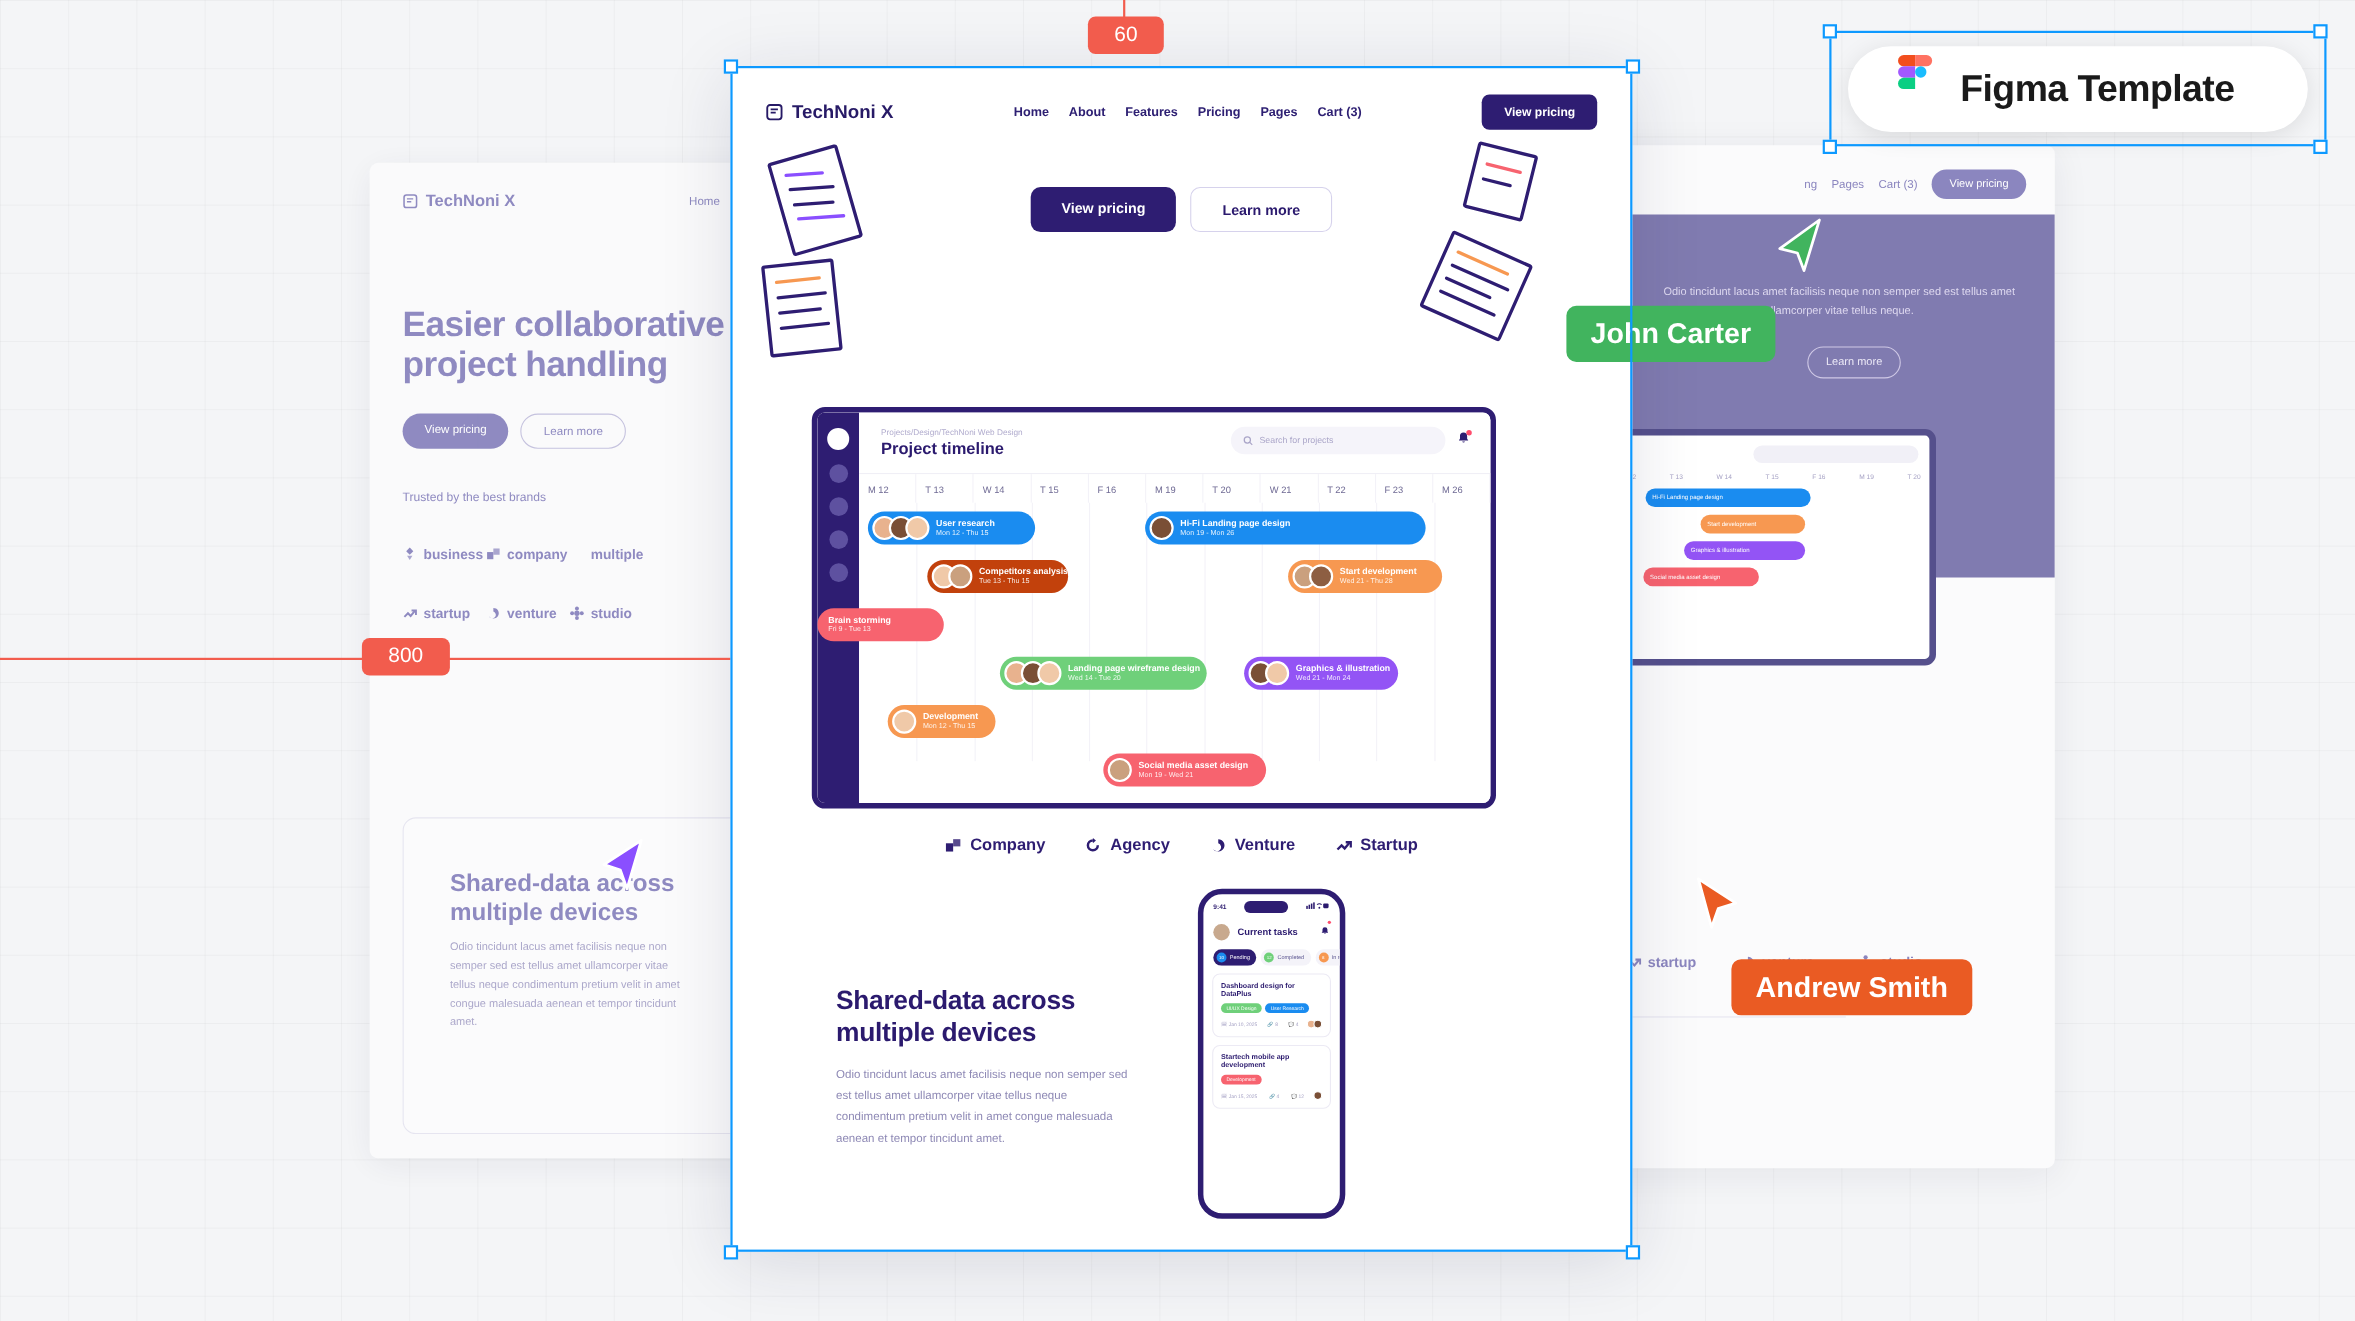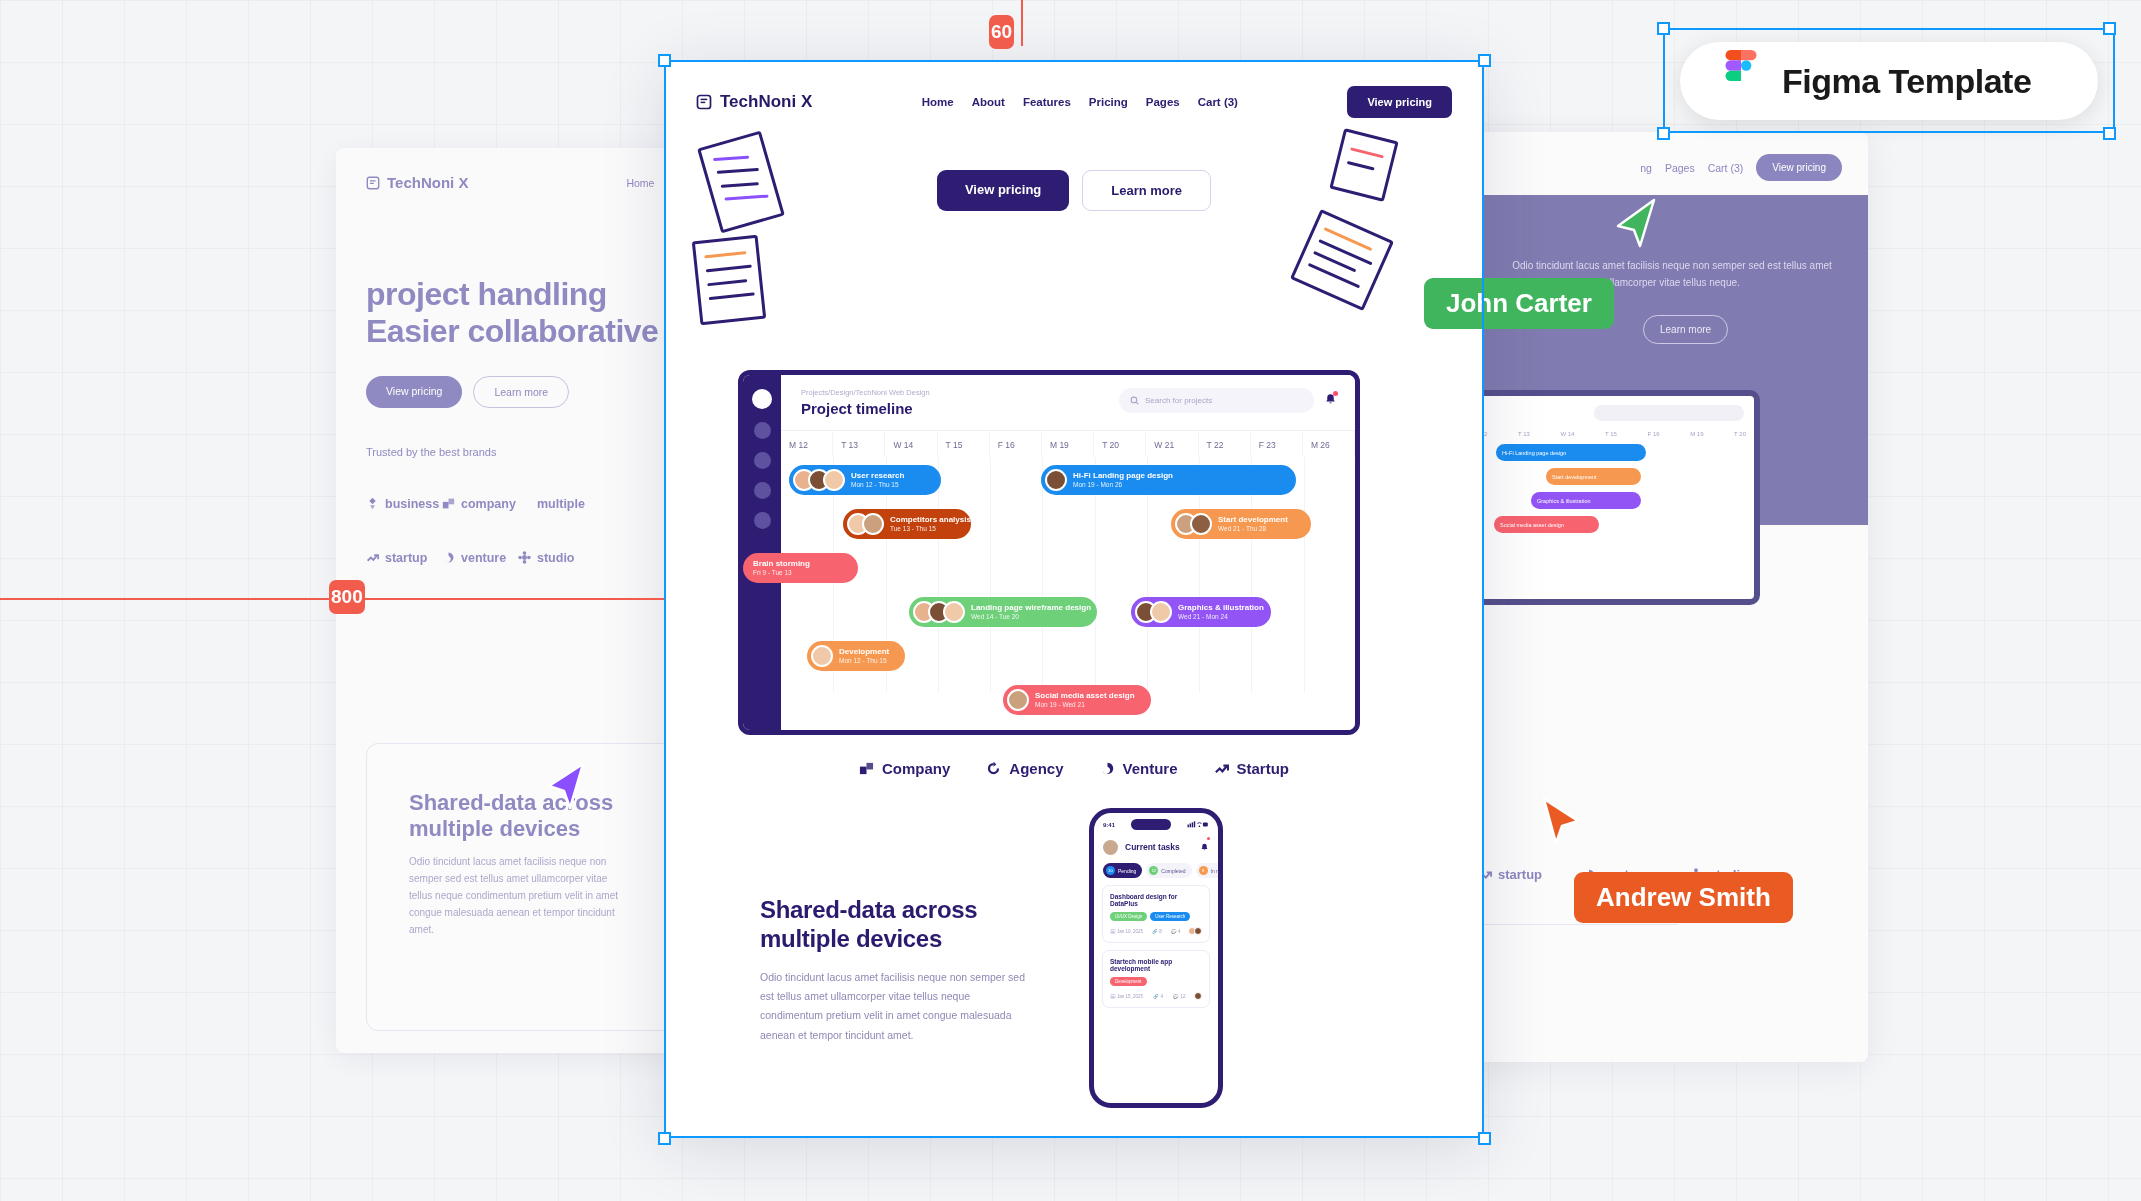--- a/index.html
+++ b/index.html
@@ -204,21 +204,21 @@
   .ph-card .t { font-size:6.5px; font-weight:700; color:#2b1a6e; }
   .ph-tags { display:flex; gap:3px; margin-top:5px; }
   .ph-tag { font-size:4.5px; color:#fff; border-radius:6px; padding:2px 5px; }
   .ph-meta { display:flex; align-items:center; justify-content:space-between; margin-top:6px; font-size:4.5px; color:#a5a1c4; }
 
   
   .dim-line-v { position:absolute; width:2px; background:#f25c4d; z-index:50; }
   .dim-line-h { position:absolute; height:2px; background:#f25c4d; z-index:50; }
   .dim-badge {
     position:absolute; background:#f25c4d; color:#fff; border-radius:7px;
-    font-size:19px; font-weight:700; padding:6px 2px; z-index:51;
+    font-size:19px; font-weight:400; padding:6px 24px; z-index:51;
   }
   .cursor-label {
     position:absolute; color:#fff; border-radius:9px;
     font-size:26px; font-weight:700; padding:10px 22px; z-index:55; white-space:nowrap;
   }
   .cursor-arrow { position:absolute; z-index:54; }
 
   .figma-badge {
     position:absolute; left:1680px; top:42px; width:418px; height:78px;
     background:#fff; border-radius:40px; display:flex; align-items:center;
@@ -243,22 +243,22 @@
         </svg>
         <span>TechNoni X</span>
       </div>
       <div class="bgl-links">
         <span>Home</span>
         <span>About</span>
         <span>Fea</span>
       </div>
     </div>
     <div class="bgl-h1">
+      <div>Easier collaborative</div>
       <div>project handling</div>
-      <div>Easier collaborative</div>
     </div>
     <div class="bgl-btns">
       <div class="bgl-btn-p">View pricing</div>
       <div class="bgl-btn-s">Learn more</div>
     </div>
     <div class="bgl-trust">Trusted by the best brands</div>
     <div class="bgl-brands">
       <div class="bgl-brand">
         <svg width="13" height="13" viewBox="0 0 16 16">
             <path d="M8 1l4 4-4 4-4-4z" fill="#8b86bf"></path>

